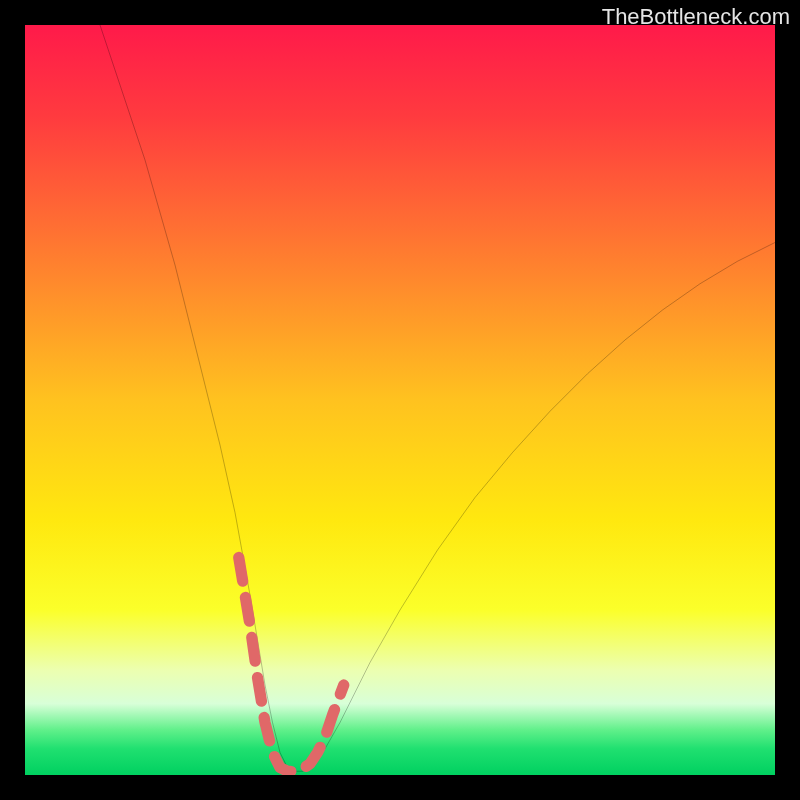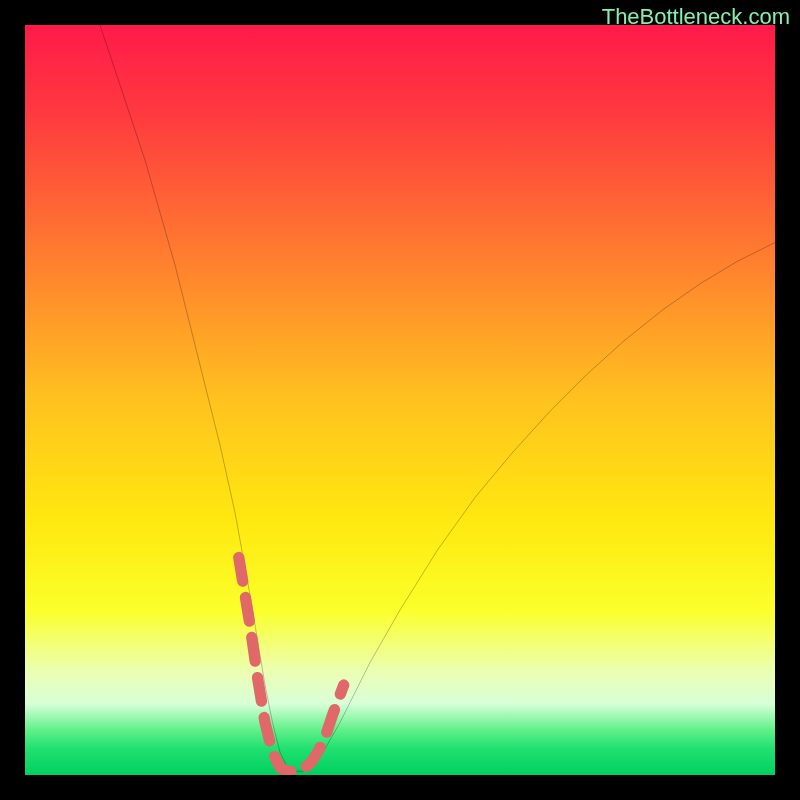--- a/index.html
+++ b/index.html
@@ -31,21 +31,21 @@
     left: 0;
     top: 0;
     width: 100%;
     height: 100%;
     pointer-events: none;
   }
   .watermark {
     position: absolute;
     top: 4px;
     right: 10px;
-    color: #86efac;
+    color: #e5e5e5;
     font-size: 22px;
     font-weight: 500;
     user-select: none;
   }
 </style>
 </head>
 <body>
 
 <div class="watermark">TheBottleneck.com</div>
 

